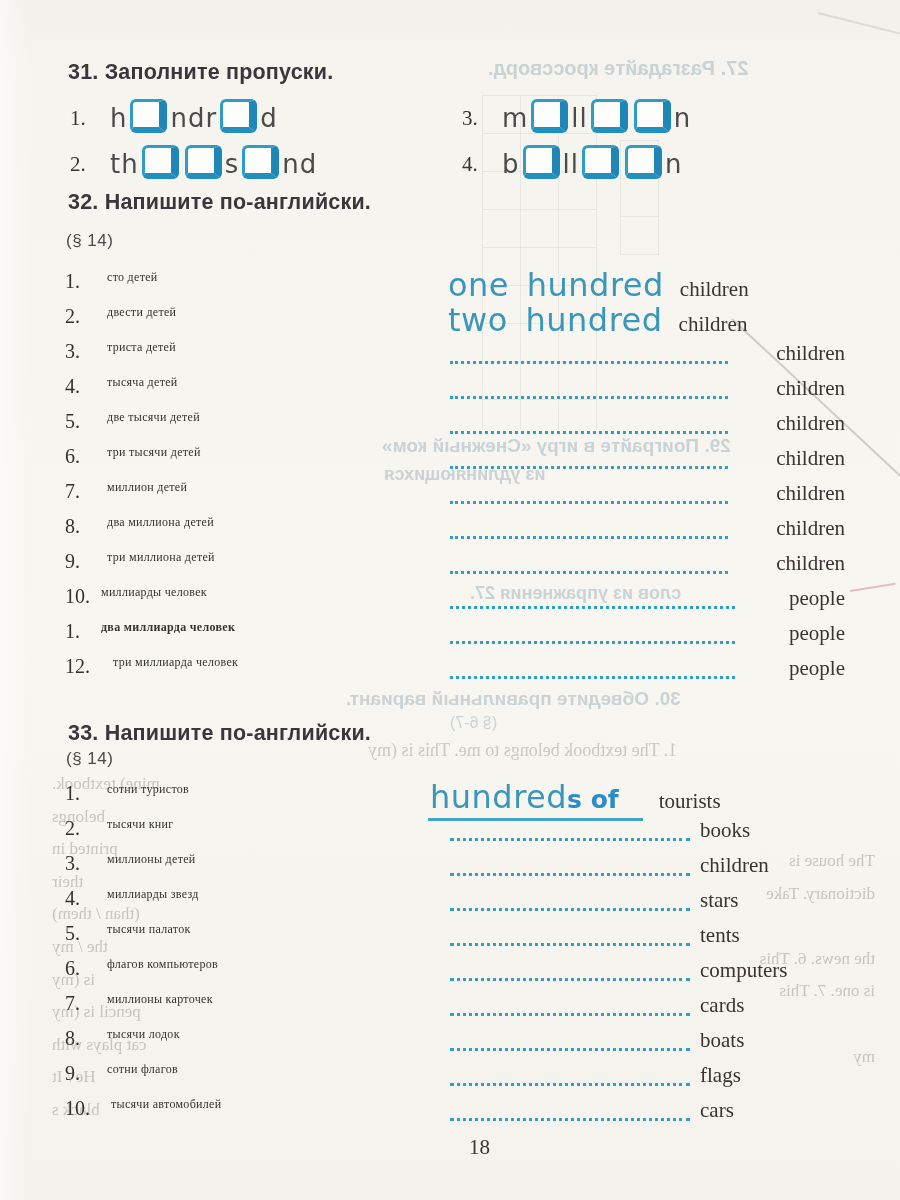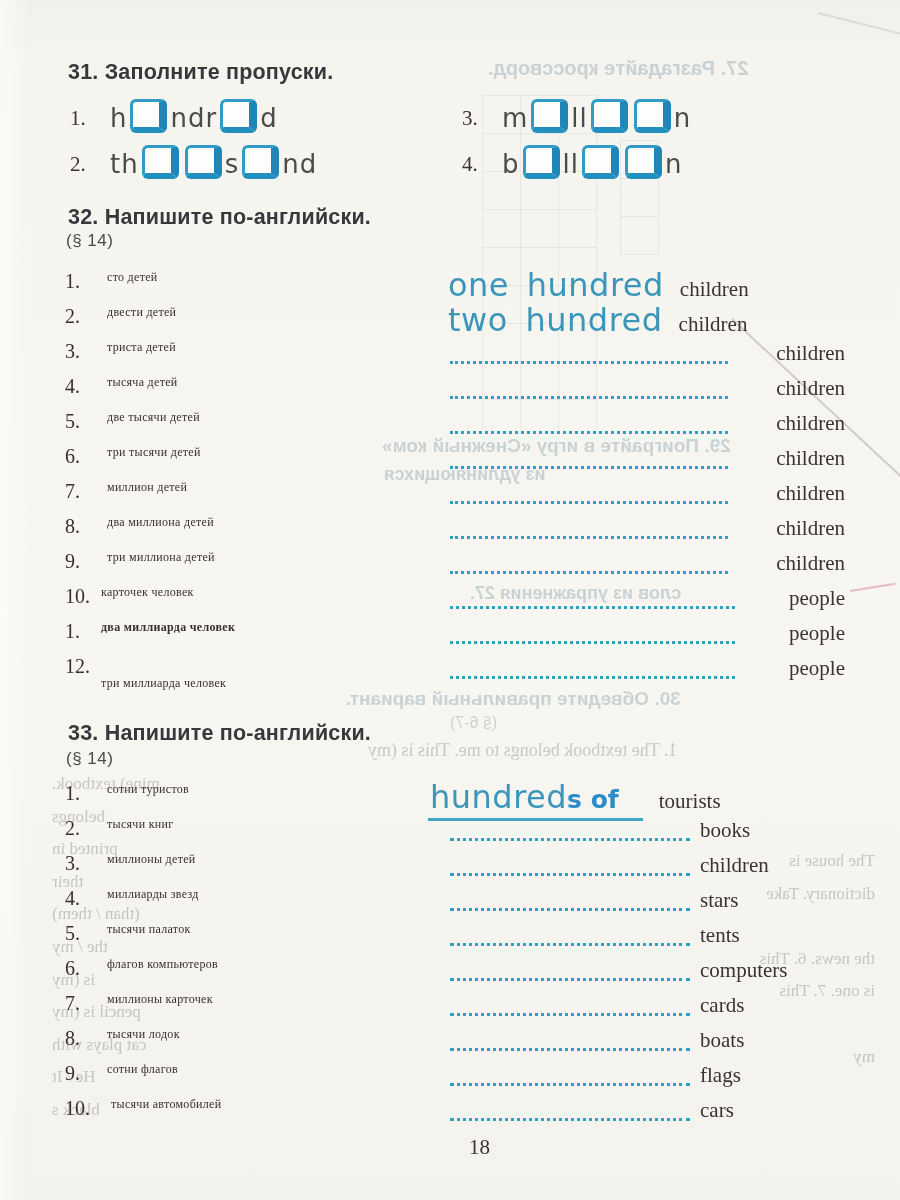--- a/index.html
+++ b/index.html
@@ -128,21 +128,21 @@
   <div class="gaprow" style="left:462px; top:142px;">
     <span class="gapnum">4.</span>
     <span class="gapword">b</span>
     <span class="letterbox"></span>
     <span class="gapword">ll</span>
     <span class="letterbox"></span>
     <span class="letterbox"></span>
     <span class="gapword">n</span>
   </div>
 
-  <div class="hdr" style="left:68px; top:205px;">
+  <div class="hdr" style="left:68px; top:190px;">
     <span>32.</span>
     <span>Напишите по-английски.</span>
   </div>
   <div class="section" style="left:66px; top:231px;">(§ 14)</div>
 
   <div class="row" style="top:270px;">
     <span class="num">1.</span>
     <span class="ru">сто детей</span>
     <span class="ansline" style="left:383px;">
       <span class="answer">one hundred</span>
@@ -203,35 +203,35 @@
 
   <div class="row" style="top:550px;">
     <span class="num">9.</span>
     <span class="ru">три миллиона детей</span>
     <span class="dots" style="left:385px; width:278px;"></span>
     <span class="noun nounR">children</span>
   </div>
 
   <div class="row" style="top:585px;">
     <span class="num">10.</span>
-    <span class="ru" style="left:36px;">карточек человек</span>
+    <span class="ru" style="left:36px;">миллиарды человек</span>
     <span class="dots" style="left:385px; width:285px;"></span>
     <span class="noun nounR">people</span>
   </div>
 
   <div class="row" style="top:620px;">
     <span class="num">1.</span>
     <span class="ru" style="left:36px;font-weight:bold;">два миллиарда человек</span>
     <span class="dots" style="left:385px; width:285px;"></span>
     <span class="noun nounR">people</span>
   </div>
 
   <div class="row" style="top:655px;">
     <span class="num">12.</span>
-    <span class="ru" style="left:36px;margin-top:21px;">три миллиарда человек</span>
+    <span class="ru" style="left:48px;">три миллиарда человек</span>
     <span class="dots" style="left:385px; width:285px;"></span>
     <span class="noun nounR">people</span>
   </div>
 
   <div class="hdr" style="left:68px; top:721px;">
     <span>33.</span>
     <span>Напишите по-английски.</span>
   </div>
   <div class="section" style="left:66px; top:749px;">(§ 14)</div>
 

